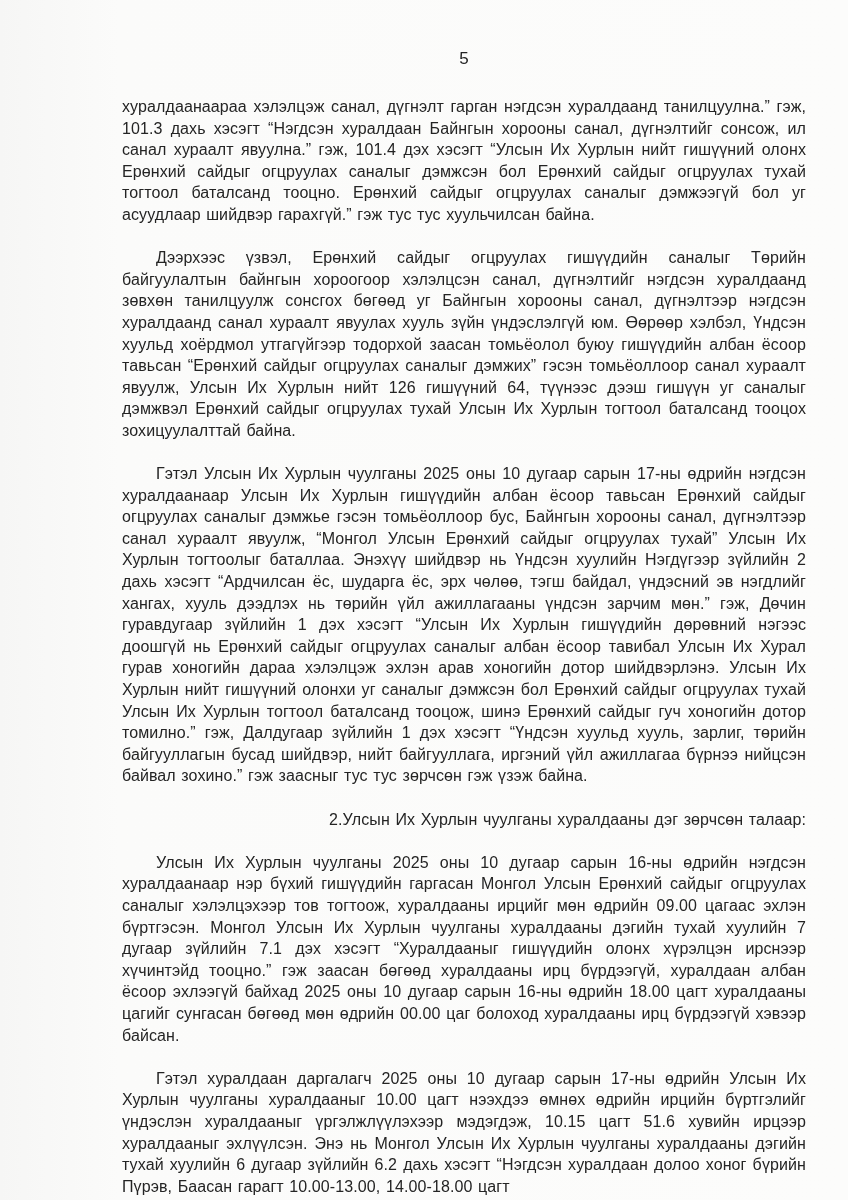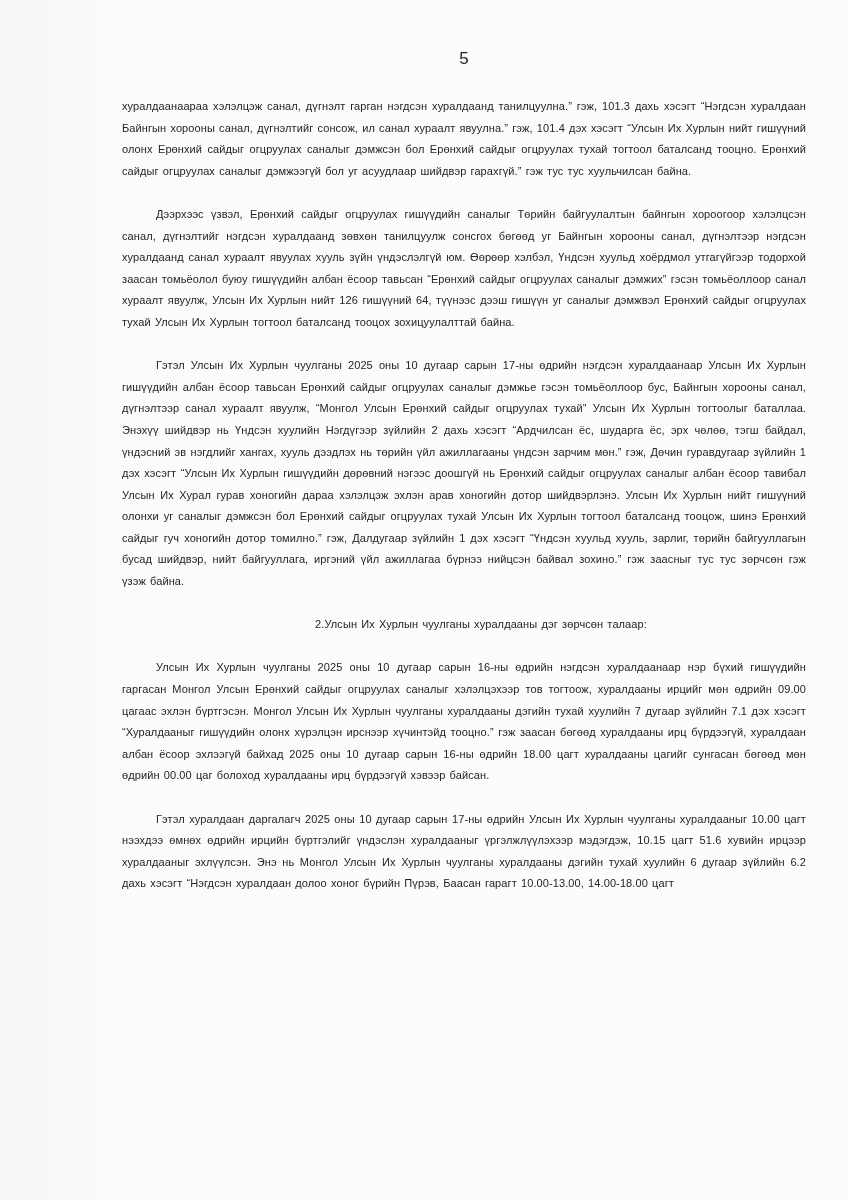--- a/index.html
+++ b/index.html
@@ -27,34 +27,34 @@
     line-height: 21px;
     color: #242424;
   }
   .content {
     position: absolute;
     top: 96px;
     left: 122px;
     width: 684px;
   }
   .block {
-    font-size: 11px;
+    font-size: 16px;
     line-height: 21.6px;
     text-align: justify;
     text-justify: inter-word;
     margin: 0 0 21.6px 0;
     text-indent: 34px;
     word-spacing: 1px;
     letter-spacing: 0.1px;
   }
   .block.continuation {
     text-indent: 0;
   }
   .block.heading {
-    text-align: center;
+    text-align: right;
     margin-top: 12px;
   }
 </style>
 </head>
 <body>
 
 <div class="page">
 
   <div class="page-number">5</div>
 

